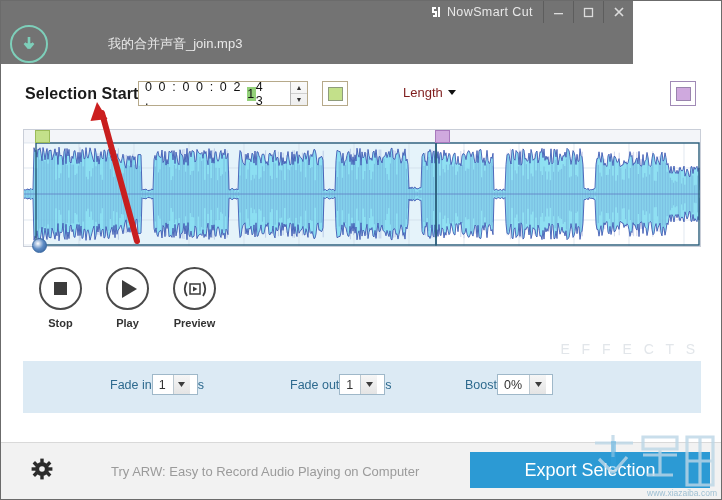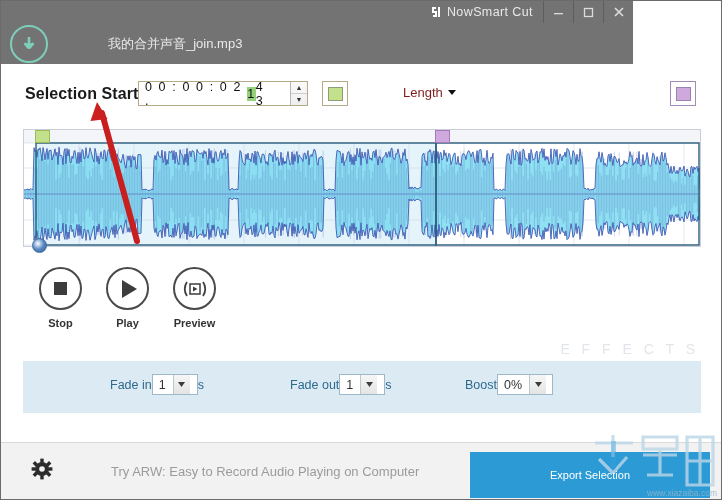--- a/index.html
+++ b/index.html
@@ -224,23 +224,23 @@
   }
   .gear {
     position: absolute; left: 30px; top: 50%; transform: translateY(-50%);
   }
   .promo {
     position: absolute; left: 110px; top: 50%; transform: translateY(-50%);
     font-size: 13px; color: #9b9b9b;
   }
   .export-btn {
     position: absolute; right: 13px; top: 9px;
-    width: 240px; height: 46px;
+    width: 240px; height: 36px;
     background: #2c9ad4;
-    color: #fff; font-size: 11px;
+    color: #fff; font-size: 18px;
     display: flex; align-items: center; justify-content: center;
     cursor: pointer;
   }
 
   .watermark {
     position: absolute; right: 2px; bottom: 0px;
     width: 130px; height: 70px;
     pointer-events: none; opacity: .85;
   }
 </style>

